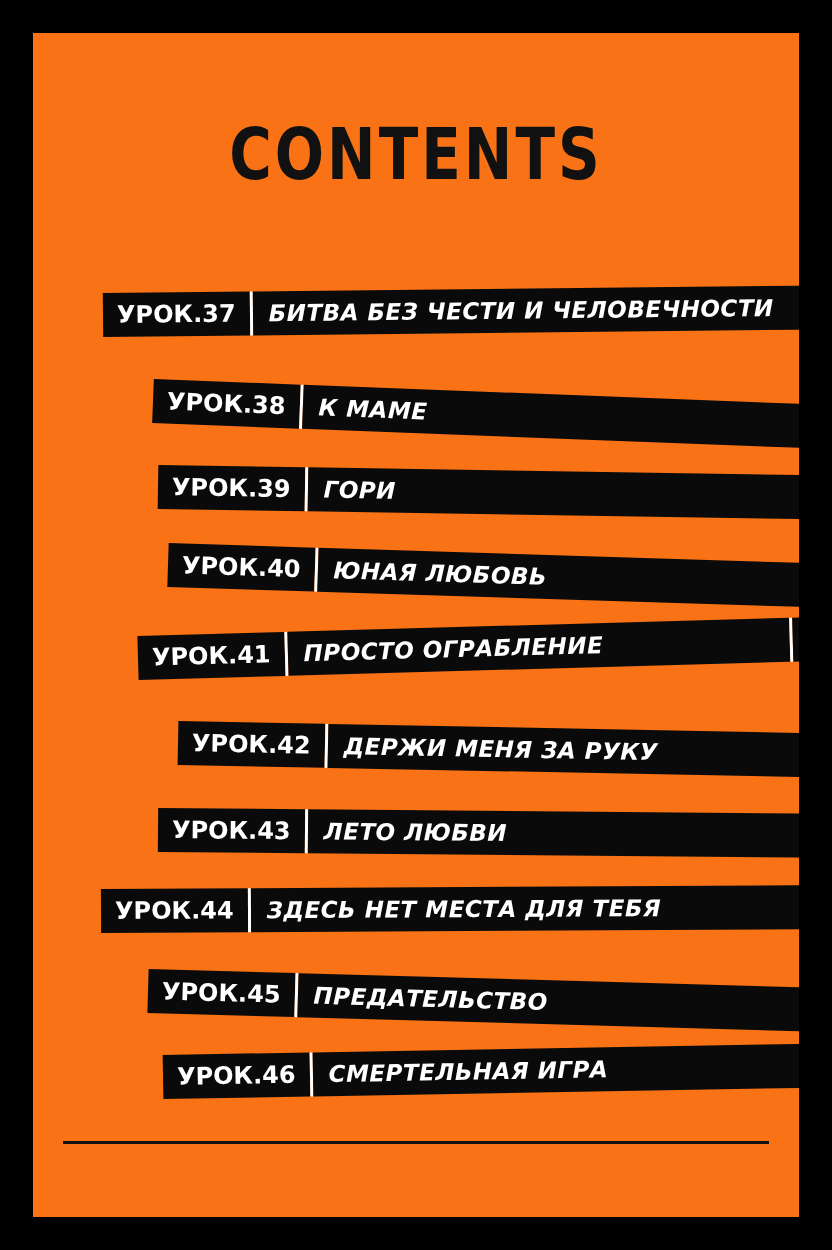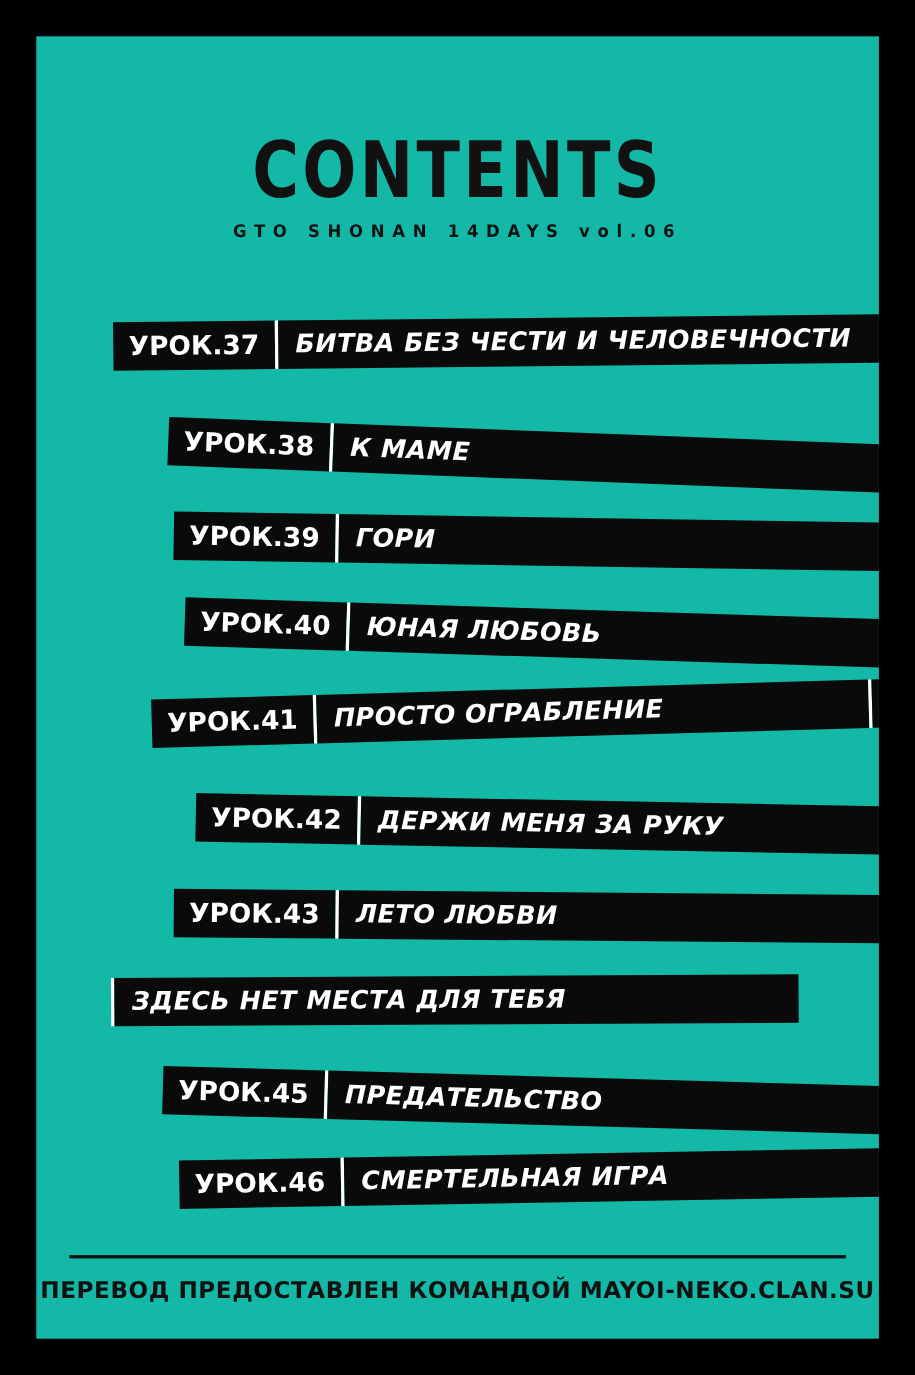--- a/index.html
+++ b/index.html
@@ -18,21 +18,21 @@
     width: 832px;
     height: 1250px;
     background: #000000;
   }
   #sheet {
     position: absolute;
     left: 33px;
     top: 33px;
     width: 766px;
     height: 1184px;
-    background: #14b8a6;
+    background: #f97316;
     overflow: hidden;
   }
 
   
   .header {
     position: absolute;
     left: 0;
     top: 86px;
     width: 766px;
     text-align: center;
@@ -131,21 +131,20 @@
   }
 </style>
 </head>
 <body>
 
 <div id="page">
   <div id="sheet">
 
     <div class="header">
       <div class="contents-title">CONTENTS</div>
-      <div class="subtitle">GTO SHONAN 14DAYS   vol.06</div>
     </div>
 
     <div class="entries">
         <div class="entry" style="left: 70px; top: 12px; transform: rotate(-0.6deg);">
           <div class="lesson-box">УРОК.37</div>
           <div class="sep"></div>
           <div class="title-box" style="min-width: 600px;">БИТВА БЕЗ ЧЕСТИ И ЧЕЛОВЕЧНОСТИ</div>
         </div>
         <div class="entry" style="left: 120px; top: 98px; transform: rotate(2.2deg);">
           <div class="lesson-box">УРОК.38</div>
@@ -173,32 +172,32 @@
           <div class="lesson-box">УРОК.42</div>
           <div class="sep"></div>
           <div class="title-box" style="min-width: 490px;">ДЕРЖИ МЕНЯ ЗА РУКУ</div>
         </div>
         <div class="entry" style="left: 125px; top: 527px; transform: rotate(0.5deg);">
           <div class="lesson-box">УРОК.43</div>
           <div class="sep"></div>
           <div class="title-box" style="min-width: 470px;">ЛЕТО ЛЮБВИ</div>
         </div>
         <div class="entry" style="left: 68px; top: 608px; transform: rotate(-0.3deg);">
+          <div class="lesson-box">УРОК.44</div>
           <div class="sep"></div>
           <div class="title-box" style="min-width: 590px;">ЗДЕСЬ НЕТ МЕСТА ДЛЯ ТЕБЯ</div>
         </div>
         <div class="entry" style="left: 115px; top: 688px; transform: rotate(1.6deg);">
           <div class="lesson-box">УРОК.45</div>
           <div class="sep"></div>
           <div class="title-box" style="min-width: 490px;">ПРЕДАТЕЛЬСТВО</div>
         </div>
         <div class="entry" style="left: 130px; top: 774px; transform: rotate(-1deg);">
           <div class="lesson-box">УРОК.46</div>
           <div class="sep"></div>
           <div class="title-box" style="min-width: 480px;">СМЕРТЕЛЬНАЯ ИГРА</div>
         </div>
       </div>
 
     <div class="footer-rule"></div>
-    <div class="footer-text">ПЕРЕВОД ПРЕДОСТАВЛЕН КОМАНДОЙ MAYOI-NEKO.CLAN.SU</div>
 
   </div>
 </div>
 
 </body></html>

